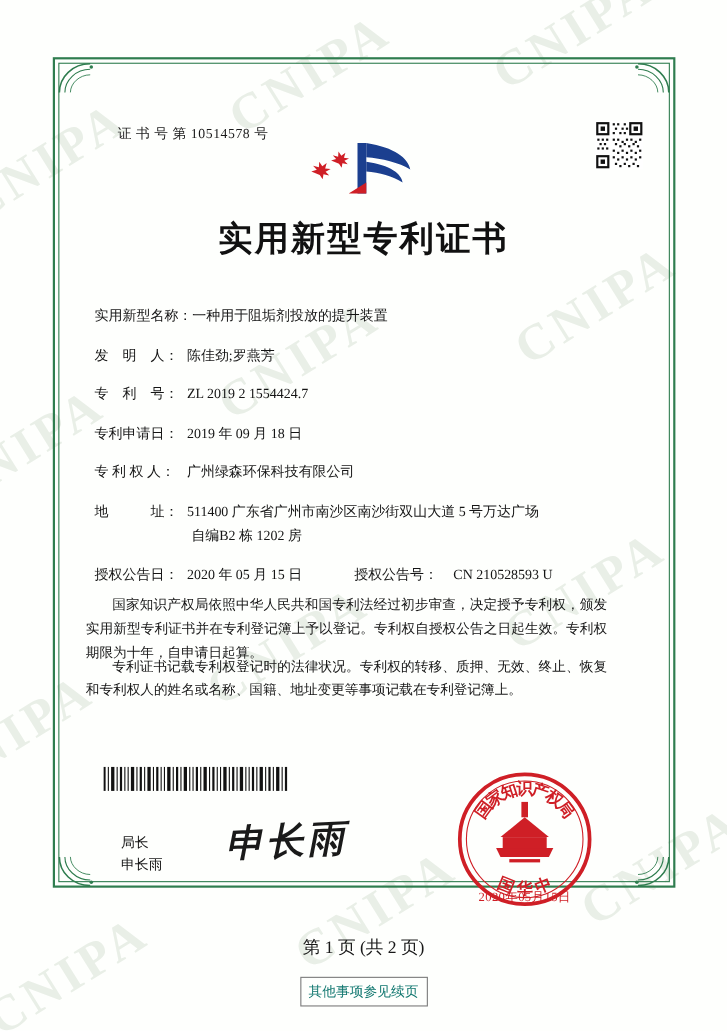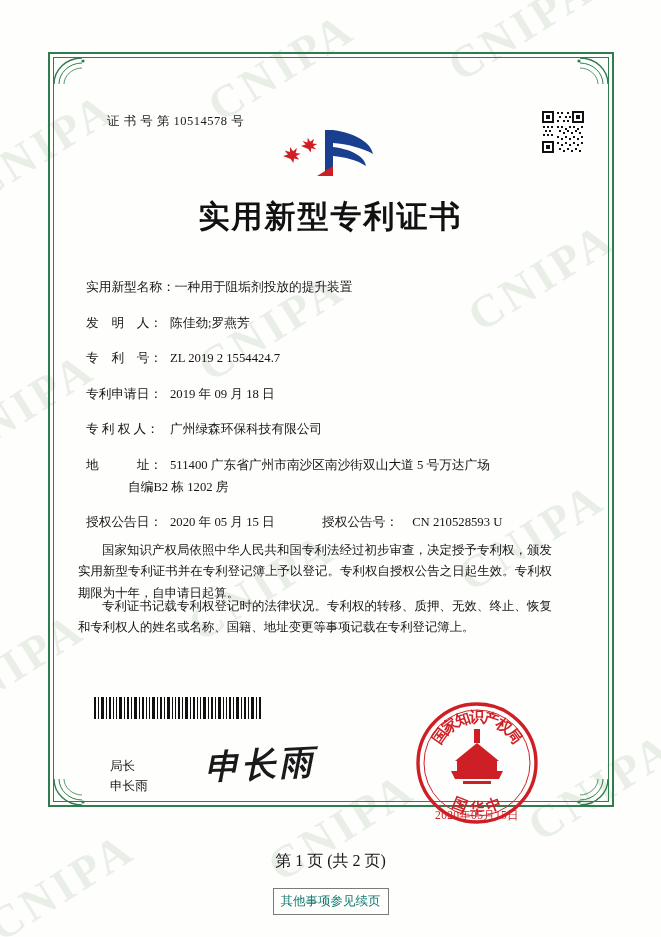--- a/index.html
+++ b/index.html
@@ -131,21 +131,21 @@
     white-space: nowrap;
   }
   .fl {
     display: inline-block;
     min-width: 84px;
   }
   .fv {
     display: inline-block;
   }
   .addr-line2 {
-    margin-left: 42px;
+    margin-left: 88px;
     display: block;
     margin-top: 3px;
   }
   .pub-right {
     margin-left: 14px;
   }
 
   .para {
     position: absolute;
     left: 78px;

